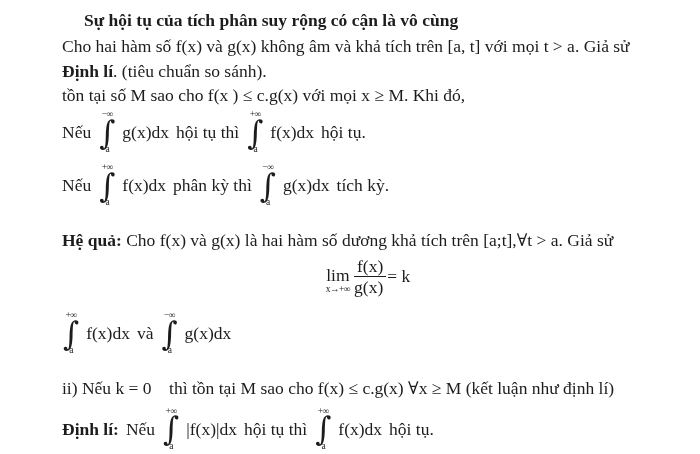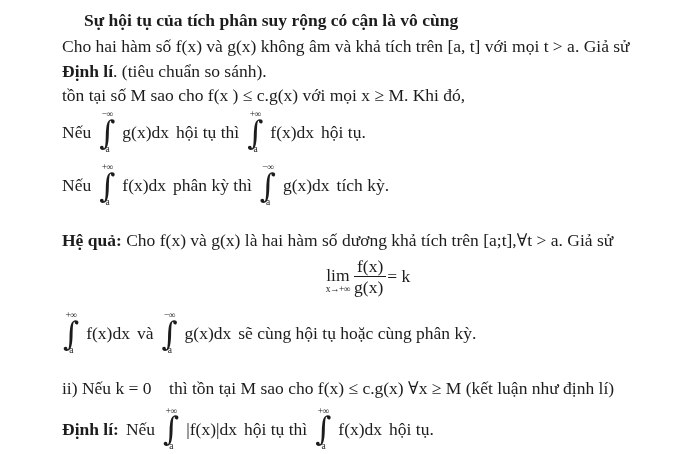--- a/index.html
+++ b/index.html
@@ -114,21 +114,20 @@
     </span>
     <span>và</span>
     <span class="intgroup">
       <span class="integral">
         <span class="int-upper">−∞</span>
         <span class="int-sign">∫</span>
         <span class="int-lower">a</span>
       </span>
       <span class="int-body">g(x)dx</span>
     </span>
-    <span>sẽ cùng hội tụ hoặc cùng phân kỳ.</span>
   </div>
 
   <div class="text-line mt8">ii) Nếu k = 0&nbsp;&nbsp;&nbsp;&nbsp;thì tồn tại M sao cho f(x) ≤ c.g(x) ∀x ≥ M (kết luận như định lí)</div>
 
   <div class="math-line h47 mt6">
     <span class="b">Định lí:</span>
     <span>Nếu</span>
     <span class="intgroup">
       <span class="integral">
         <span class="int-upper">+∞</span>

